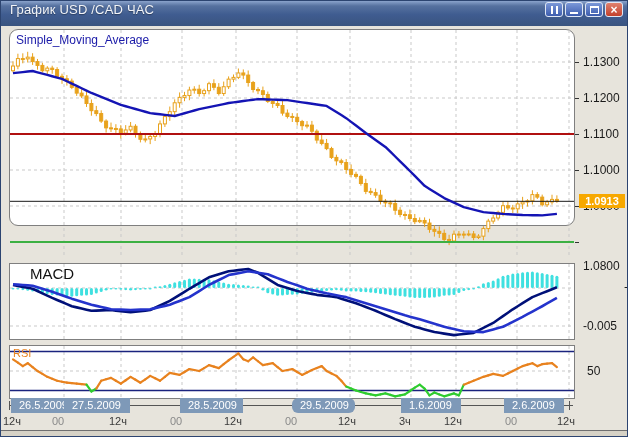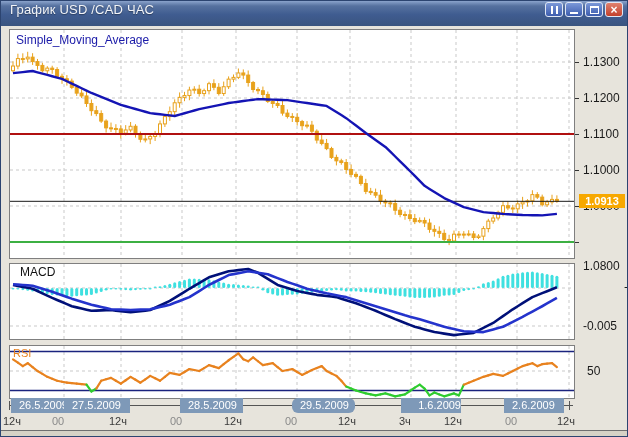--- a/index.html
+++ b/index.html
@@ -24,26 +24,26 @@
     display:flex;align-items:center;justify-content:center;padding:0;cursor:default;
   }
   .tb-btn.close{background:linear-gradient(180deg,#e0826f,#c2402c);}
   .ic-pause{width:7px;height:8px;border-left:2px solid #fff;border-right:2px solid #fff;}
   .ic-min{width:8px;height:2px;background:#fff;margin-top:6px;}
   .ic-max{width:9px;height:8px;border:1px solid #fff;border-top:2px solid #fff;}
   .ic-close{color:#fff;font-size:12px;font-weight:bold;line-height:10px;}
   
   .panel{position:absolute;background:#fff;border:1px solid #7f7f7f;}
   .panel svg{position:absolute;left:0;top:0;}
-  #panel-price{left:8px;top:28px;width:566px;height:230px;}
+  #panel-price{left:8px;top:28px;width:566px;height:197px;border-radius:9px;}
   #panel-macd {left:8px;top:262px;width:566px;height:77px;}
   #panel-rsi  {left:8px;top:344px;width:566px;height:54px;}
   .plot-label{position:absolute;z-index:3;font-size:12px;white-space:nowrap;}
   #sma-label{left:6px;top:3px;color:#1a1aa8;}
-  #macd-label{left:10px;top:1px;color:#111;font-size:12px;}
+  #macd-label{left:20px;top:1px;color:#111;font-size:15px;}
   #rsi-label{left:3px;top:1px;color:#e8821e;font-size:11px;}
   
   #axis-right{position:absolute;left:574px;top:0;width:54px;height:437px;}
   .ax-label{position:absolute;left:8px;font-size:12px;color:#1a1a1a;white-space:nowrap;}
   .ax-tick{position:absolute;left:0;width:4px;height:1px;background:#333;}
   #price-tag{
     position:absolute;left:4px;top:193px;width:46px;height:14px;z-index:4;
     background:#F7A800;color:#fff;font-size:11px;font-weight:bold;
     text-align:center;line-height:14px;
   }
@@ -628,21 +628,21 @@
       <div class="date-tick" style="left: 296px;"></div>
       <div class="date-tick" style="left: 349px;"></div>
       <div class="date-tick" style="left: 410px;"></div>
       <div class="date-tick" style="left: 455px;"></div>
       <div class="date-tick" style="left: 516px;"></div>
       <div class="date-tick" style="left: 568px;"></div>
       <div class="date-box" style="left: 10px; width: 53px;">26.5.2009</div>
       <div class="date-box" style="left: 63px; width: 66px;">27.5.2009</div>
       <div class="date-box" style="left: 179px; width: 63px;">28.5.2009</div>
       <div class="date-box" style="left: 291px; width: 63px; border-radius: 6px;">29.5.2009</div>
-      <div class="date-box" style="left: 400px; width: 60px; text-align: right;">1.6.2009</div>
+      <div class="date-box" style="left: 400px; width: 60px;">1.6.2009</div>
       <div class="date-box" style="left: 503px; width: 60px;">2.6.2009</div>
     </div>
 
   <div id="row-times">
       <div class="time-label" style="left: 2px; color: rgb(58, 58, 58);">12ч</div>
       <div class="time-label" style="left: 51px; color: rgb(138, 138, 138);">00</div>
       <div class="time-label" style="left: 108px; color: rgb(58, 58, 58);">12ч</div>
       <div class="time-label" style="left: 169px; color: rgb(138, 138, 138);">00</div>
       <div class="time-label" style="left: 223px; color: rgb(58, 58, 58);">12ч</div>
       <div class="time-label" style="left: 284px; color: rgb(138, 138, 138);">00</div>

